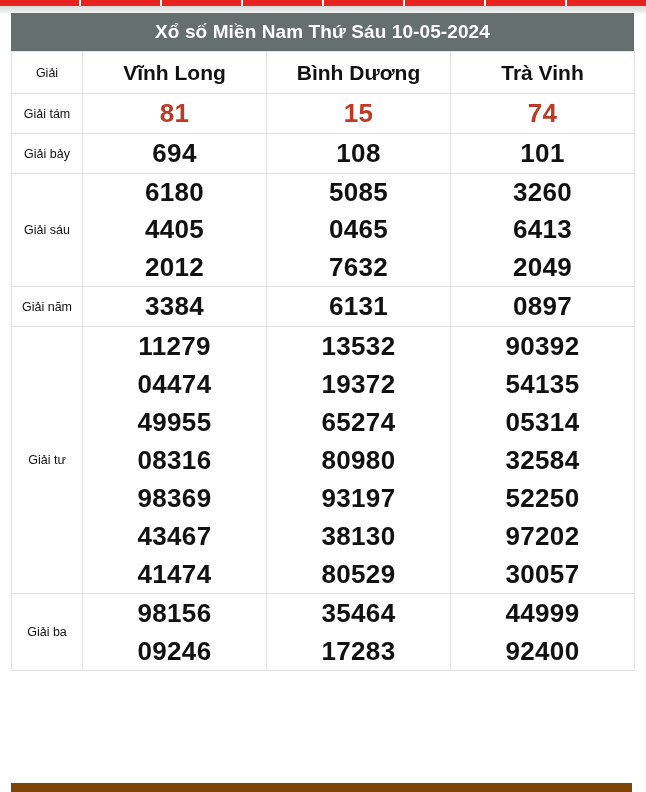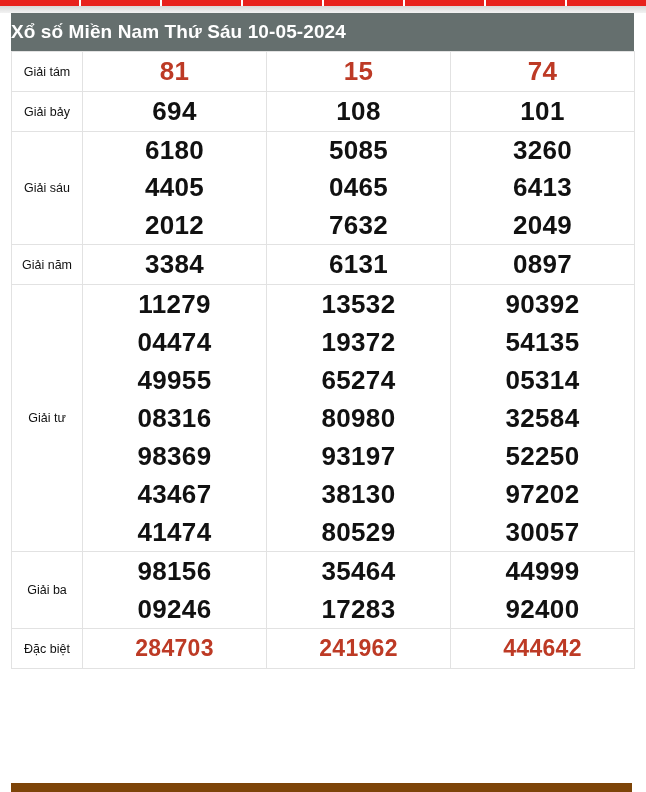--- a/index.html
+++ b/index.html
@@ -63,20 +63,21 @@
     position: absolute;
     top: 0;
     left: 11px;
     width: 623px;
     box-sizing: border-box;
   }
 
   .board-title {
     background: #656f6e;
     color: #ffffff;
+    text-align: center;
     font-size: 19px;
     font-weight: bold;
     line-height: 38px;
     height: 38px;
     letter-spacing: 0.1px;
     white-space: nowrap;
     overflow: hidden;
   }
 
   table.results {
@@ -176,20 +177,26 @@
 
     <table class="results">
       <colgroup>
         <col class="c-label">
         <col class="c-prov">
         <col class="c-prov">
         <col class="c-prov">
       </colgroup>
       <tbody>
 
+        <tr class="r-head">
+          <td class="lbl">Giải</td>
+          <td class="prov-head">Vĩnh Long</td>
+          <td class="prov-head">Bình Dương</td>
+          <td class="prov-head">Trà Vinh</td>
+        </tr>
 
         <tr class="r-1">
           <td class="lbl">Giải tám</td>
           <td>
               <div class="stack" style="height:39px">
                 <div class="num red">81</div>
               </div>
             </td>
           <td>
               <div class="stack" style="height:39px">
@@ -320,37 +327,19 @@
           <td>
               <div class="stack h2">
             <div class="num">44999</div>
             <div class="num">92400</div>
           </div>
             </td>
         </tr>
 
 
 
-        <tr class="r-1">
-          <td class="lbl">Đặc biệt</td>
-          <td>
-              <div class="stack" style="height:39px">
-                <div class="num red big">284703</div>
-              </div>
-            </td>
-          <td>
-              <div class="stack" style="height:39px">
-                <div class="num red big">241962</div>
-              </div>
-            </td>
-          <td>
-              <div class="stack" style="height:39px">
-                <div class="num red big">444642</div>
-              </div>
-            </td>
-        </tr>
 
       </tbody>
     </table>
   </div>
 
   <div class="bottom-bar"></div>
 </div>
 
 </body></html>

